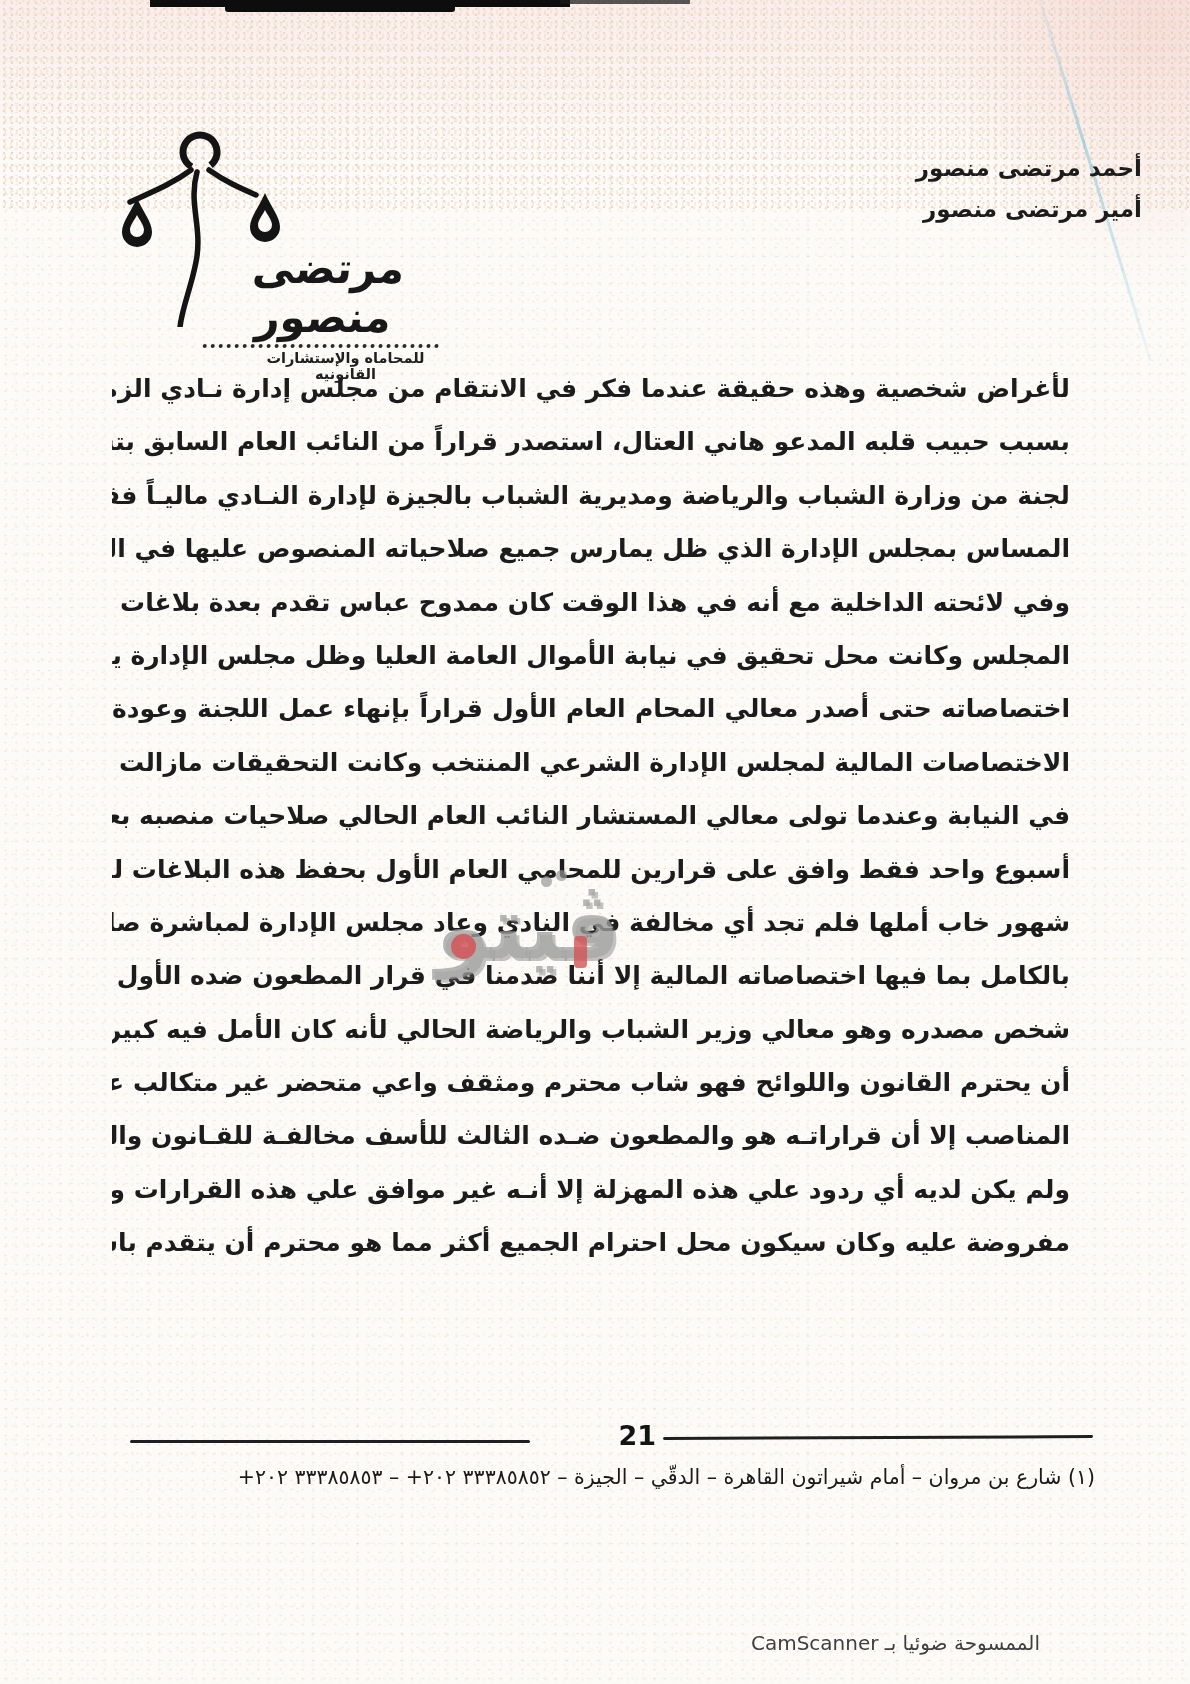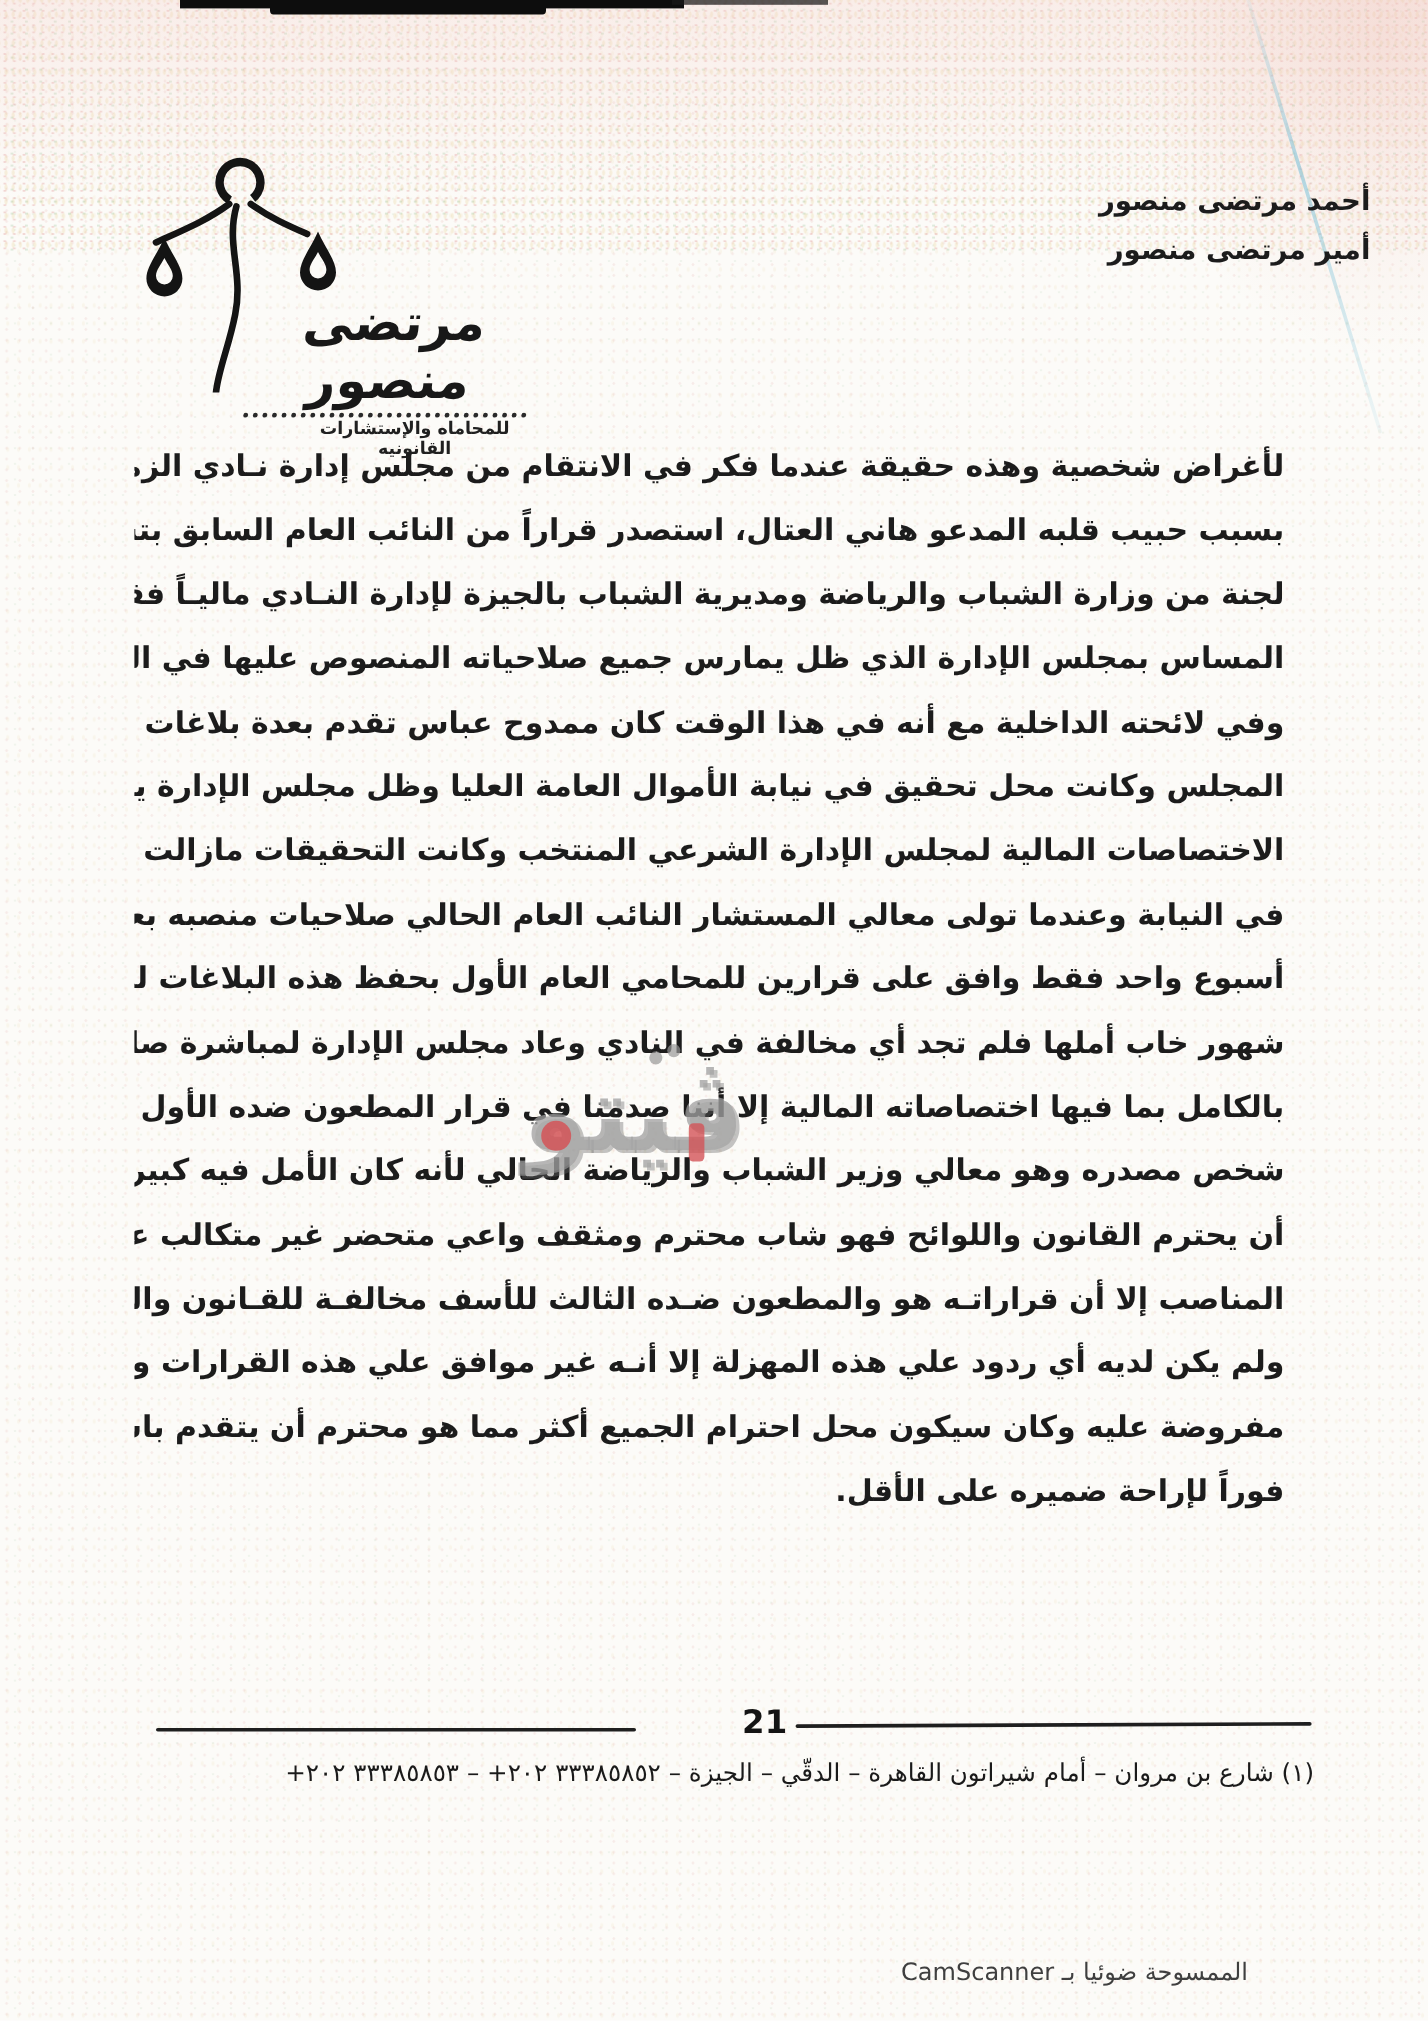--- a/index.html
+++ b/index.html
@@ -158,31 +158,31 @@
     <div>أمير مرتضى منصور</div>
   </div>
 
   <div class="body-text">
     <div class="body-line">لأغراض شخصية وهذه حقيقة عندما فكر في الانتقام من مجلس إدارة نـادي الزمالك</div>
     <div class="body-line">بسبب حبيب قلبه المدعو هاني العتال، استصدر قراراً من النائب العام السابق بتشكيل</div>
     <div class="body-line">لجنة من وزارة الشباب والرياضة ومديرية الشباب بالجيزة لإدارة النـادي ماليـاً فقط دون</div>
     <div class="body-line">المساس بمجلس الإدارة الذي ظل يمارس جميع صلاحياته المنصوص عليها في القانون</div>
     <div class="body-line">وفي لائحته الداخلية مع أنه في هذا الوقت كان ممدوح عباس تقدم بعدة بلاغات ضد</div>
     <div class="body-line">المجلس وكانت محل تحقيق في نيابة الأموال العامة العليا وظل مجلس الإدارة يمارس</div>
+    <div class="body-line">اختصاصاته حتى أصدر معالي المحام العام الأول قراراً بإنهاء عمل اللجنة وعودة</div>
     <div class="body-line">الاختصاصات المالية لمجلس الإدارة الشرعي المنتخب وكانت التحقيقات مازالت مستمرة</div>
     <div class="body-line">في النيابة وعندما تولى معالي المستشار النائب العام الحالي صلاحيات منصبه بعد</div>
     <div class="body-line">أسبوع واحد فقط وافق على قرارين للمحامي العام الأول بحفظ هذه البلاغات لأنها بعد</div>
     <div class="body-line">شهور خاب أملها فلم تجد أي مخالفة في النادي وعاد مجلس الإدارة لمباشرة صلاحياته</div>
     <div class="body-line">بالكامل بما فيها اختصاصاته المالية إلا أننا صدمنا في قرار المطعون ضده الأول بسبب</div>
     <div class="body-line">شخص مصدره وهو معالي وزير الشباب والرياضة الحالي لأنه كان الأمل فيه كبيراً في</div>
     <div class="body-line">أن يحترم القانون واللوائح فهو شاب محترم ومثقف واعي متحضر غير متكالب على</div>
     <div class="body-line">المناصب إلا أن قراراتـه هو والمطعون ضـده الثالث للأسف مخالفـة للقـانون واللـوائح</div>
     <div class="body-line">ولم يكن لديه أي ردود علي هذه المهزلة إلا أنـه غير موافق علي هذه القرارات وأنها</div>
     <div class="body-line">مفروضة عليه وكان سيكون محل احترام الجميع أكثر مما هو محترم أن يتقدم باستقالته</div>
-    <div class="body-line last">فوراً لإراحة ضميره على الأقل.</div>
   </div>
 
   <div class="veto">
     <div class="veto-text">ڤيتو</div>
     <div class="veto-dot veto-dot-big"></div>
     <div class="veto-bar"></div>
     <div class="veto-dot veto-dot-s1"></div>
     <div class="veto-dot veto-dot-s2"></div>
   </div>
 

